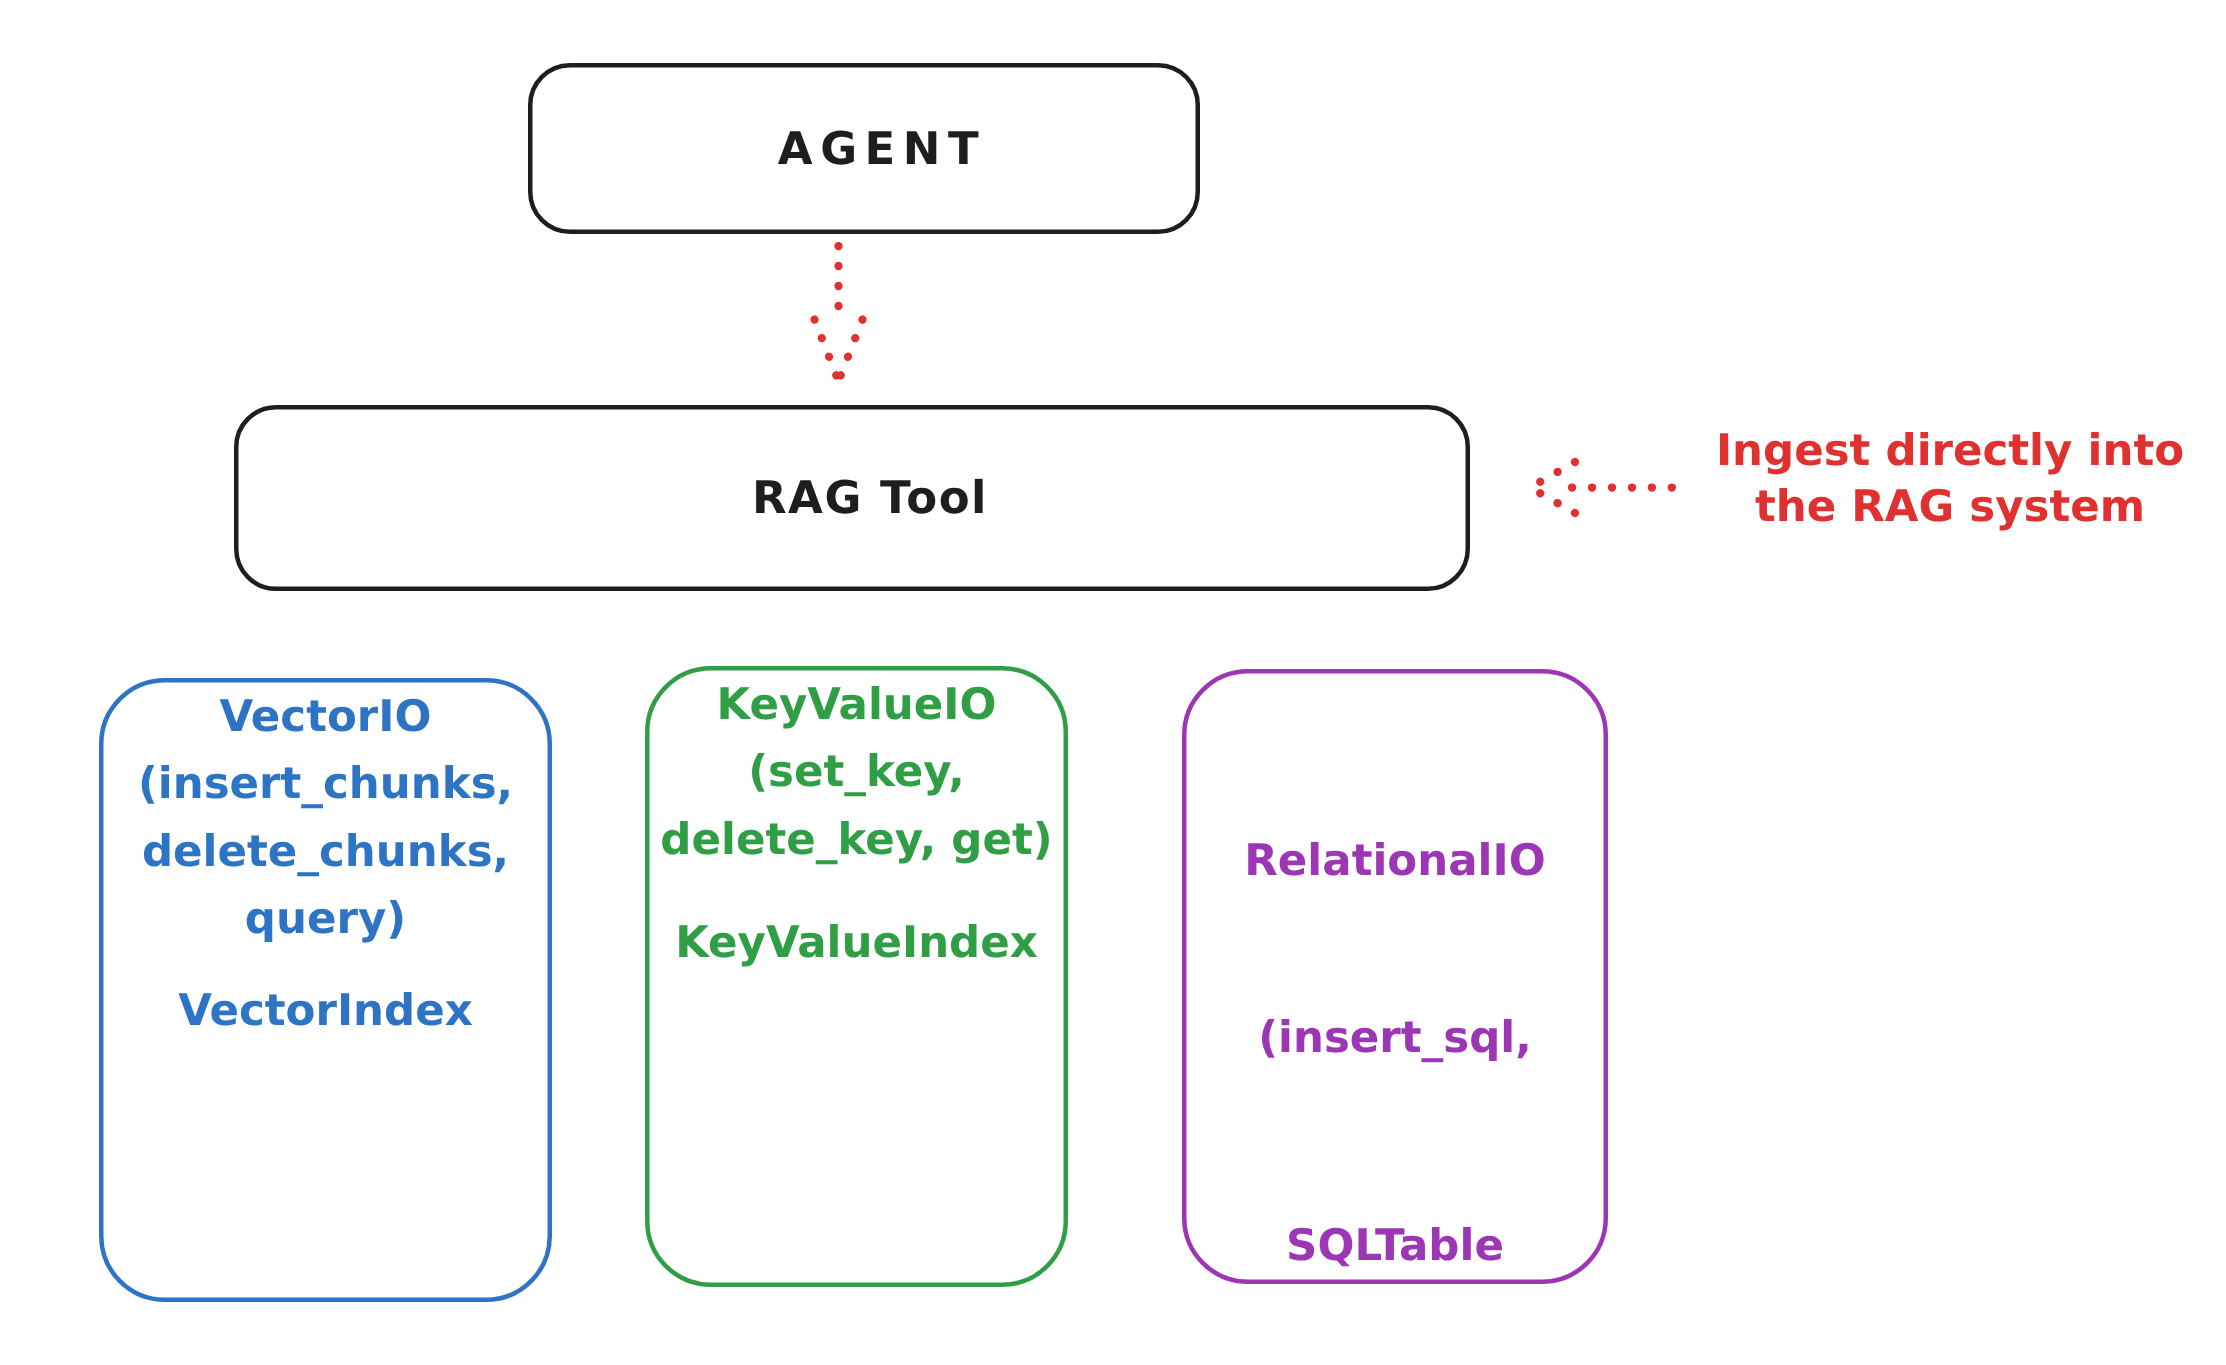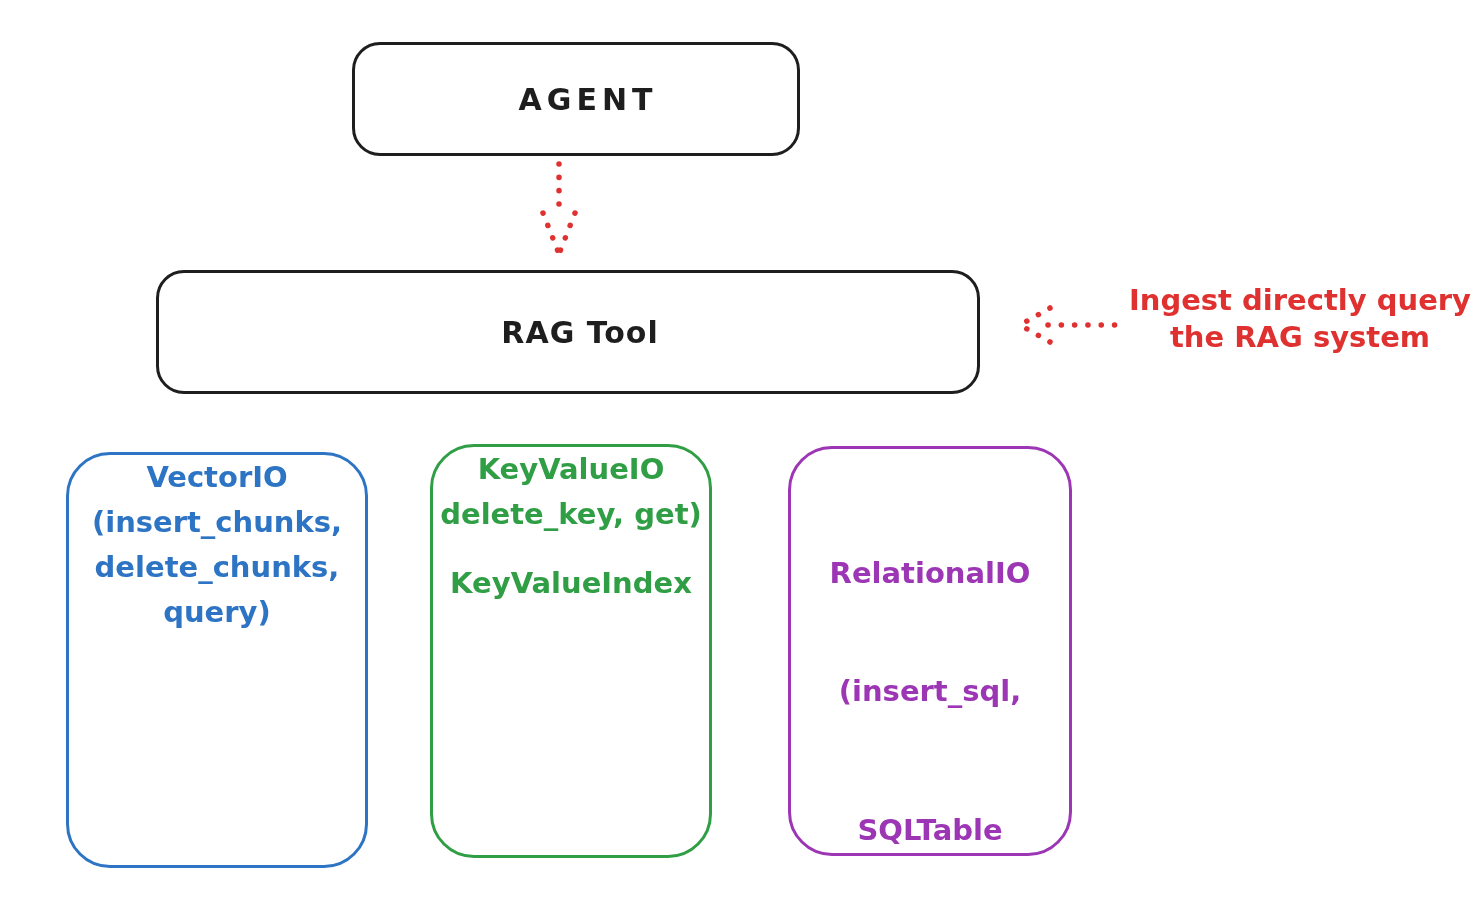--- a/index.html
+++ b/index.html
@@ -97,33 +97,35 @@
     <span class="rag-label">RAG Tool</span>
   </div>
 
   <svg class="arrow-svg" style="left:1012px; top:298px;" width="110" height="54" viewBox="0 0 110 54">
     <path class="dotline" d="M36,27 L104,27"></path>
     <path class="dotline" d="M38,10 L8,27"></path>
     <path class="dotline" d="M38,44 L8,27"></path>
   </svg>
 
   <div class="abs annotation">
-    <span>Ingest directly query</span>
+    <span>Ingest directly into</span>
     <span>the RAG system</span>
   </div>
 
   <div class="abs card card-vector">
     <span>VectorIO</span>
     <span>(insert_chunks,</span>
     <span>delete_chunks,</span>
     <span>query)</span>
+    <span class="index-label">VectorIndex</span>
   </div>
 
   <div class="abs card card-kv">
     <span>KeyValueIO</span>
+    <span>(set_key,</span>
     <span>delete_key, get)</span>
     <span class="index-label">KeyValueIndex</span>
   </div>
 
   <div class="abs card card-rel">
     <span>RelationalIO</span>
     <span>(insert_sql,</span>
     <span class="index-label">SQLTable</span>
   </div>
 

